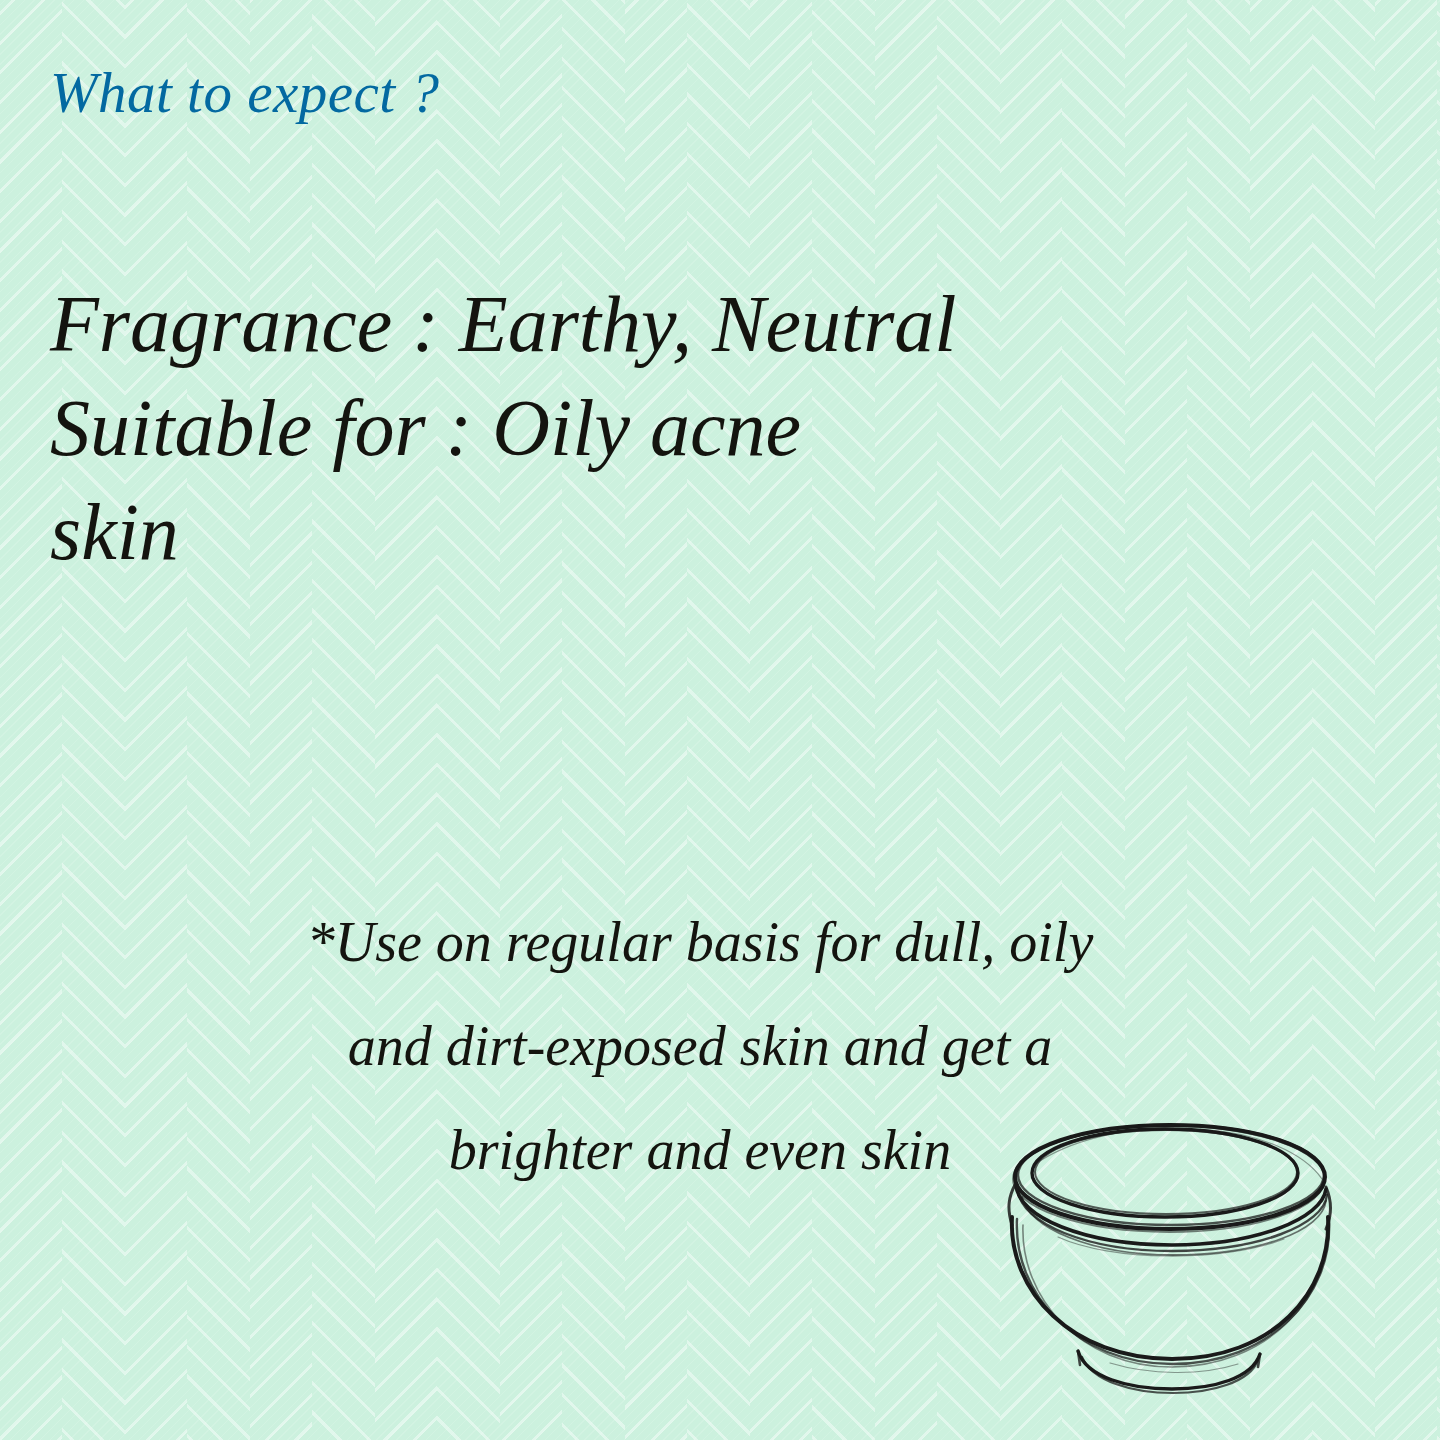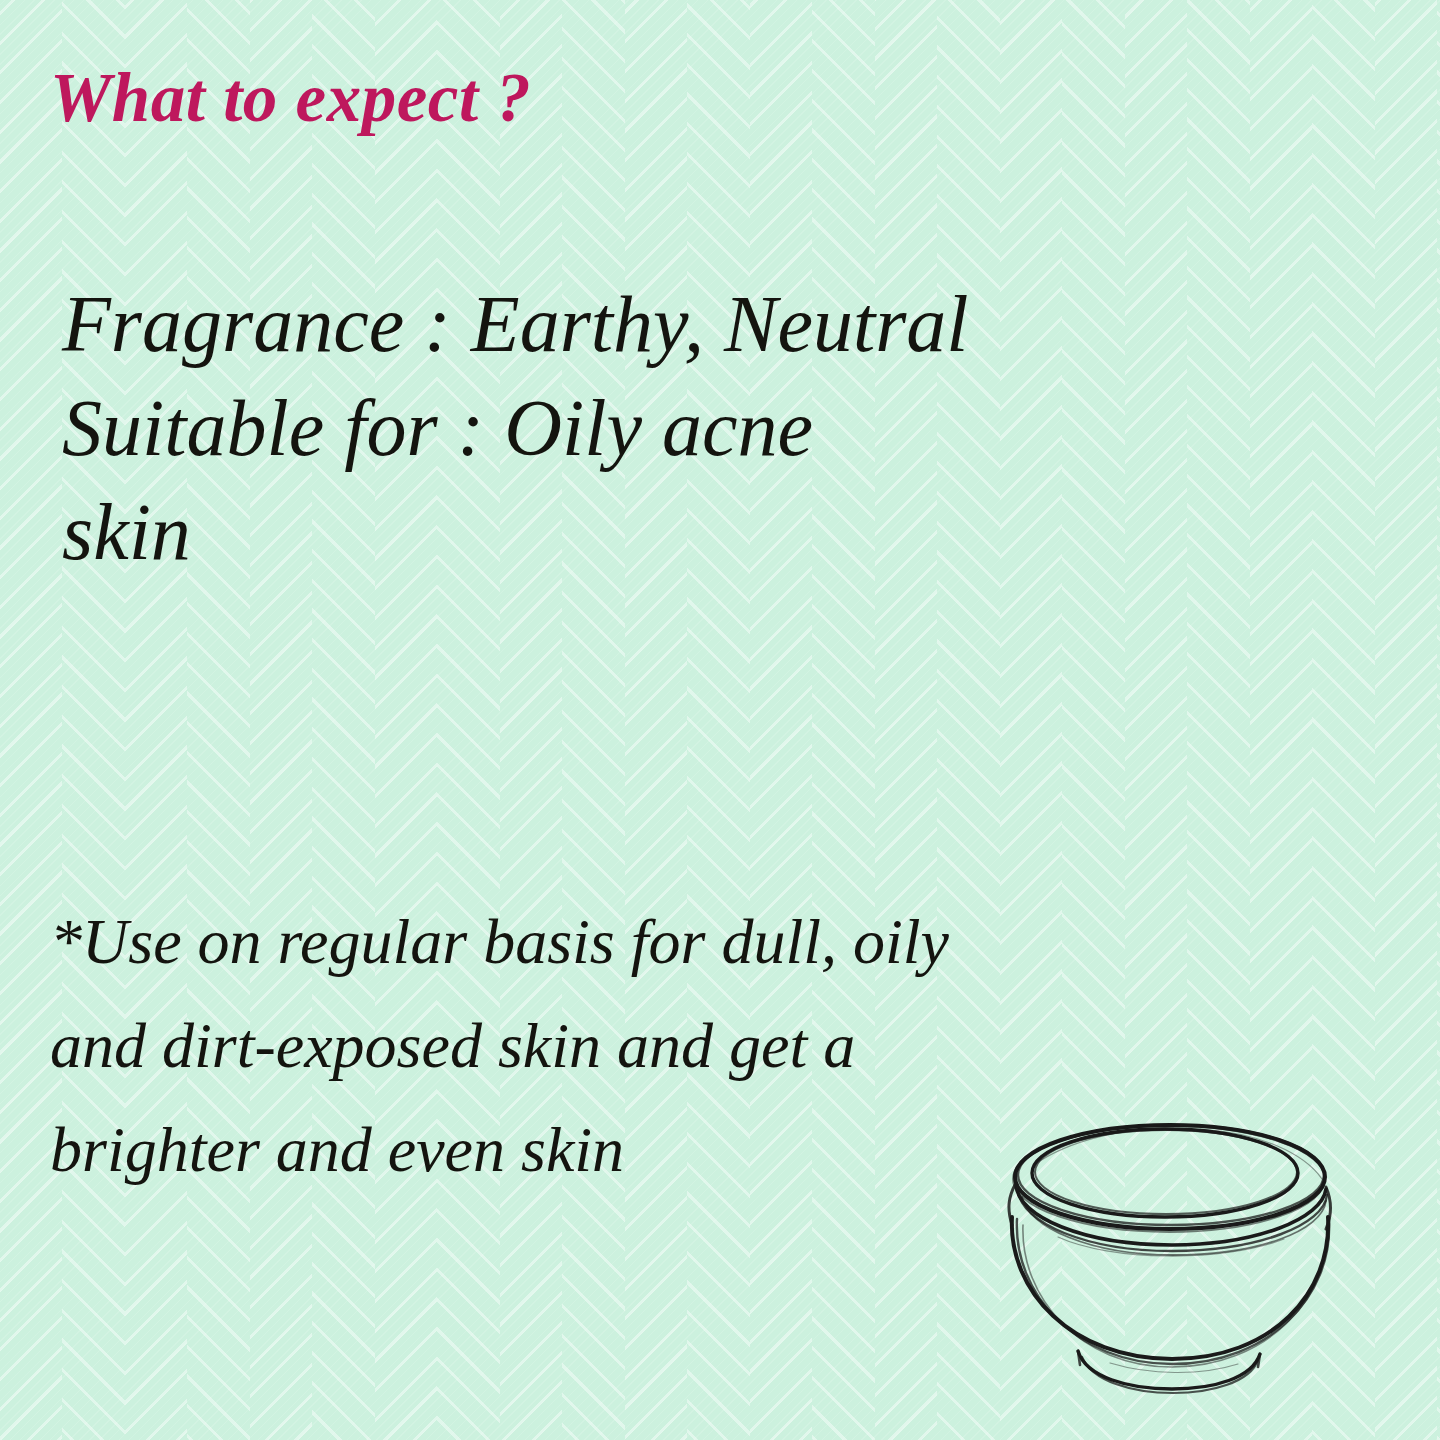--- a/index.html
+++ b/index.html
@@ -79,61 +79,61 @@
     left: 50px;
     top: 0;
     width: 1360px;
     height: 1440px;
   }
 
   .heading {
     position: absolute;
     left: 0;
     top: 64px;
-    font-size: 69px;
+    font-size: 57px;
     line-height: 1.0;
     font-style: italic;
-    font-weight: 700;
-    color: #be185d;
+    font-weight: 400;
+    color: #0369a1;
     letter-spacing: 0.5px;
     white-space: pre;
   }
 
   .spec-block {
     position: absolute;
     left: 0;
     top: 272px;
     width: 1360px;
-    margin-left: 12px;
   }
 
   .spec-line {
     font-size: 80px;
     line-height: 104px;
     font-style: italic;
     font-weight: 400;
     color: #14140f;
     white-space: pre;
     letter-spacing: 0px;
   }
 
   .note-block {
     position: absolute;
     left: 0;
     top: 890px;
     width: 1300px;
   }
 
   .note-line {
-    font-size: 64px;
+    font-size: 56px;
     line-height: 104px;
     font-style: italic;
     font-weight: 400;
     color: #14140f;
     white-space: pre;
+    text-align: center;
   }
 
   
   .bowl {
     position: absolute;
     left: 960px;
     top: 1105px;
     width: 420px;
     height: 300px;
   }

